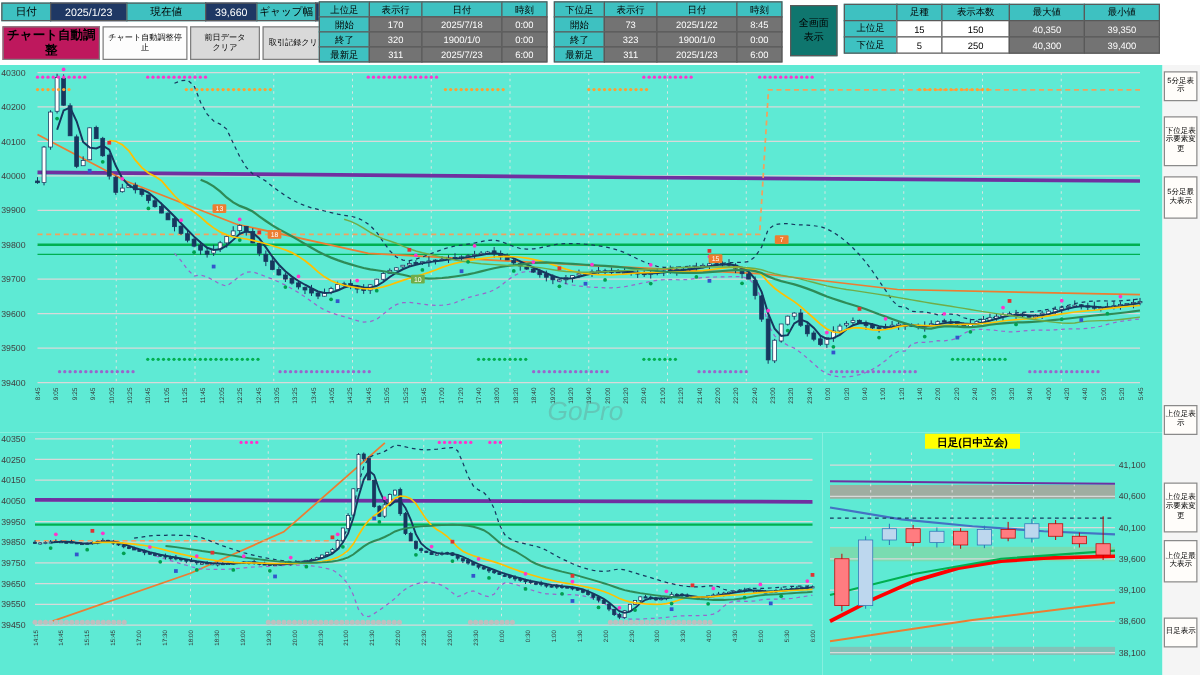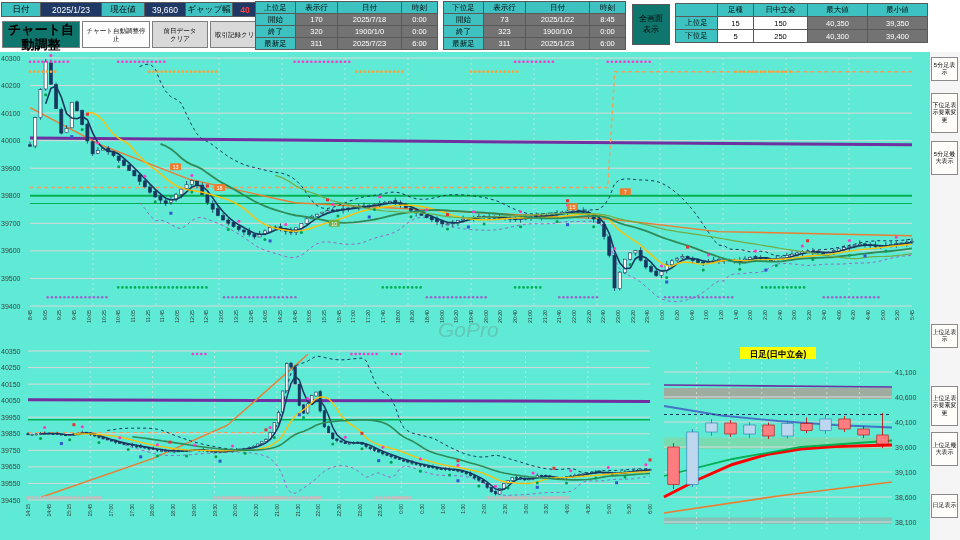--- a/index.html
+++ b/index.html
@@ -10,21 +10,21 @@
   #info-row{position:absolute;left:2px;top:2px;display:flex;height:15px;font-size:8.5px;}
   .hcell{display:flex;align-items:center;justify-content:center;border:1px solid #5a5a5a;
          box-sizing:border-box;height:15px;margin-left:-1px;}
   .hcell.lbl{background:#3ec1c1;color:#000;}
   .hcell.val{background:#1f3864;color:#fff;}
   .hcell.red{color:#ff4040;font-weight:bold;}
   #btn-row{position:absolute;left:2px;top:21px;display:flex;gap:2px;}
   .hbtn{border:1px solid #7f7f7f;font-size:6.5px;line-height:1.15;height:27px;background:#f2f2f2;
         white-space:pre-line;text-align:center;padding:1px 1px;box-sizing:border-box;
         font-family:inherit;cursor:pointer;}
-  .hbtn.orange{background:#0f766e;font-weight:bold;font-size:13px;}
+  .hbtn.orange{background:#be185d;font-weight:bold;font-size:10px;}
   .hbtn.white{background:#fdfdfd;}
   .hbtn.gray{background:#d9d9d9;}
   .htable{position:absolute;display:grid;grid-auto-rows:12px;font-size:7.5px;}
   #settings-table{grid-auto-rows:13px;}
   .tcell{border:1px solid #595959;margin-left:-1px;margin-top:-1px;display:flex;
          align-items:center;justify-content:center;box-sizing:border-box;overflow:hidden;white-space:nowrap;}
   .tcell.teal{background:#3ec1c1;color:#000;}
   .tcell.navy{background:#737373;color:#fff;}
   .tcell.white{background:#fff;color:#000;}
   #upper-table{left:256px;top:2px;}
@@ -47,21 +47,21 @@
   #watermark{position:absolute;left:438px;top:318px;font-size:21px;font-style:italic;
         color:rgba(110,110,110,0.28);pointer-events:none;}
 </style>
 </head>
 <body>
 
 <div id="header">
   <div id="info-row">
     <span class="hcell lbl" style="width:40px">日付</span>
     <span class="hcell val" style="width:62px">2025/1/23</span>
-    <span class="hcell lbl" style="width:44px">現在値</span>
+    <span class="hcell lbl" style="width:64px">現在値</span>
     <span class="hcell val" style="width:42px">39,660</span>
     <span class="hcell lbl" style="width:48px">ギャップ幅</span>
     <span class="hcell val red" style="width:26px">40</span>
   </div>
   <div id="btn-row">
       <button class="hbtn orange" style="width: 78px;">チャート自動調整</button>
       <button class="hbtn white" style="width: 68px;">チャート自動調整停止</button>
       <button class="hbtn gray" style="width: 56px;">前日データ
 クリア</button>
       <button class="hbtn gray" style="width: 56px;">取引記録クリア</button>
@@ -100,21 +100,21 @@
       <div class="tcell teal">最新足</div>
       <div class="tcell navy">311</div>
       <div class="tcell navy">2025/1/23</div>
       <div class="tcell navy">6:00</div>
     </div>
   <button id="fullscreen-btn">全画面
 表示</button>
   <div id="settings-table" class="htable" style="grid-template-columns: 42px 36px 54px 60px 60px;">
       <div class="tcell teal"></div>
       <div class="tcell teal">足種</div>
-      <div class="tcell teal">日中立会</div>
+      <div class="tcell teal">表示本数</div>
       <div class="tcell teal">最大値</div>
       <div class="tcell teal">最小値</div>
       <div class="tcell teal">上位足</div>
       <div class="tcell white">15</div>
       <div class="tcell white">150</div>
       <div class="tcell navy">40,350</div>
       <div class="tcell navy">39,350</div>
       <div class="tcell teal">下位足</div>
       <div class="tcell white">5</div>
       <div class="tcell white">250</div>

